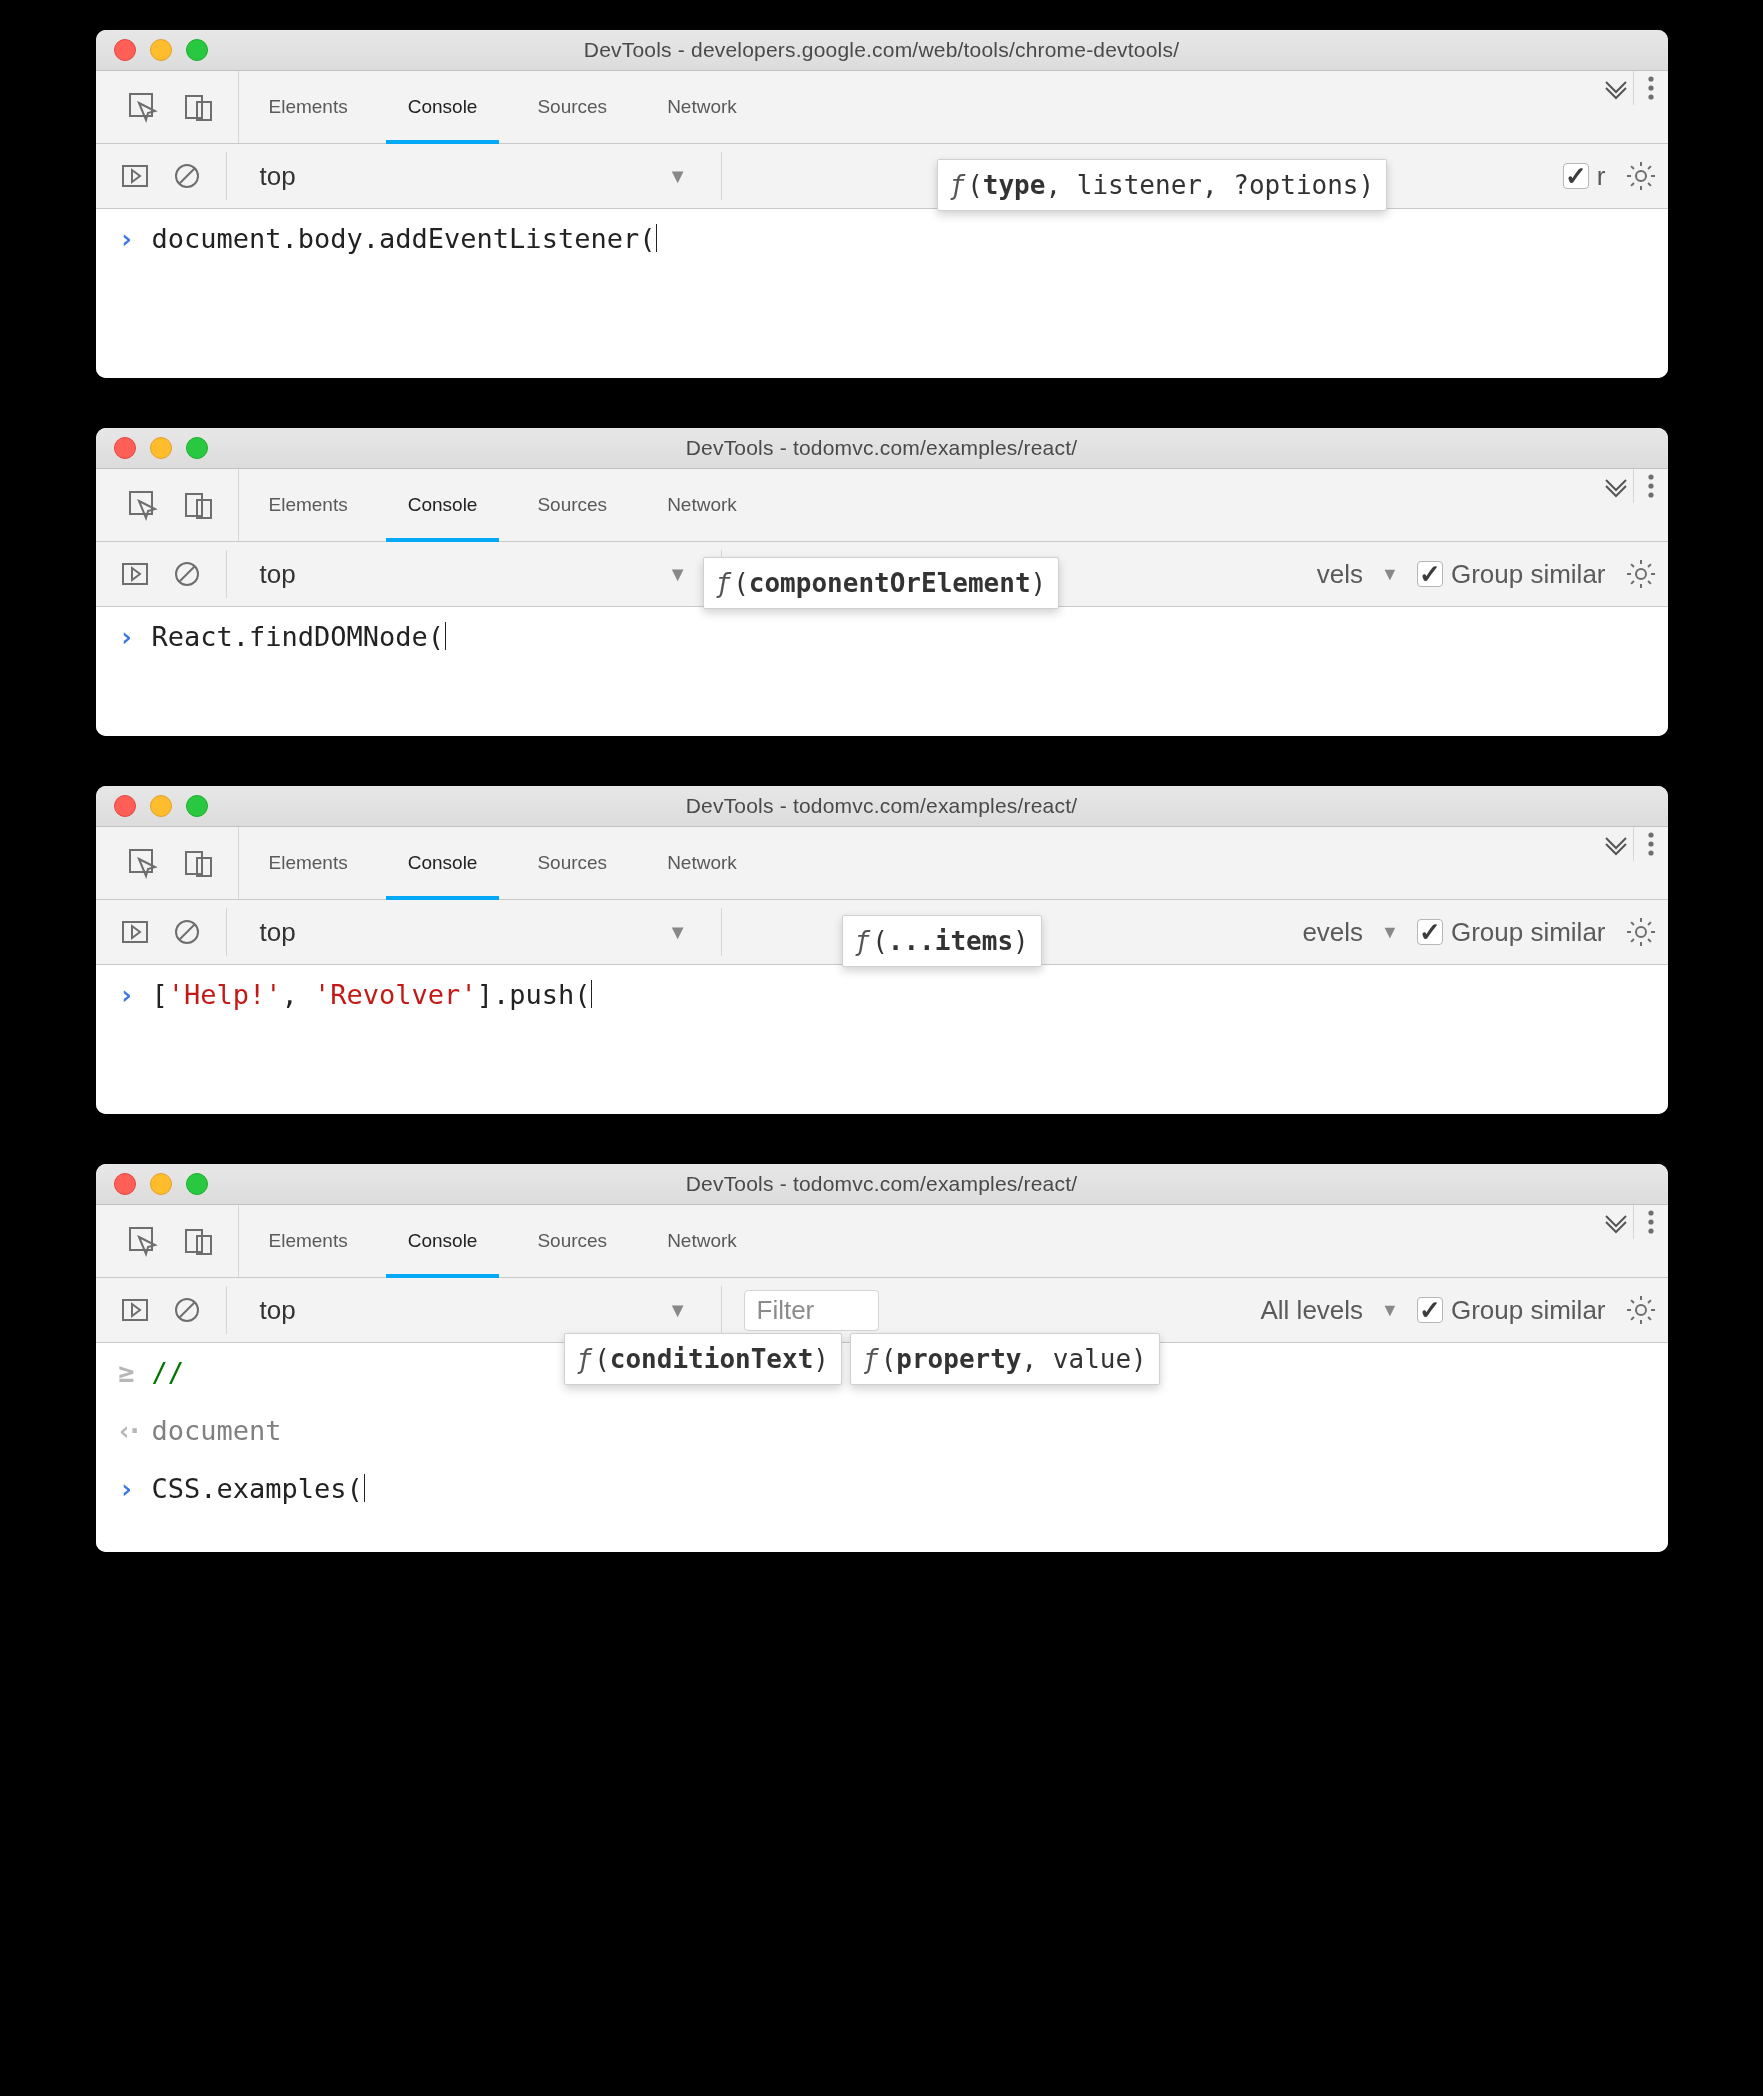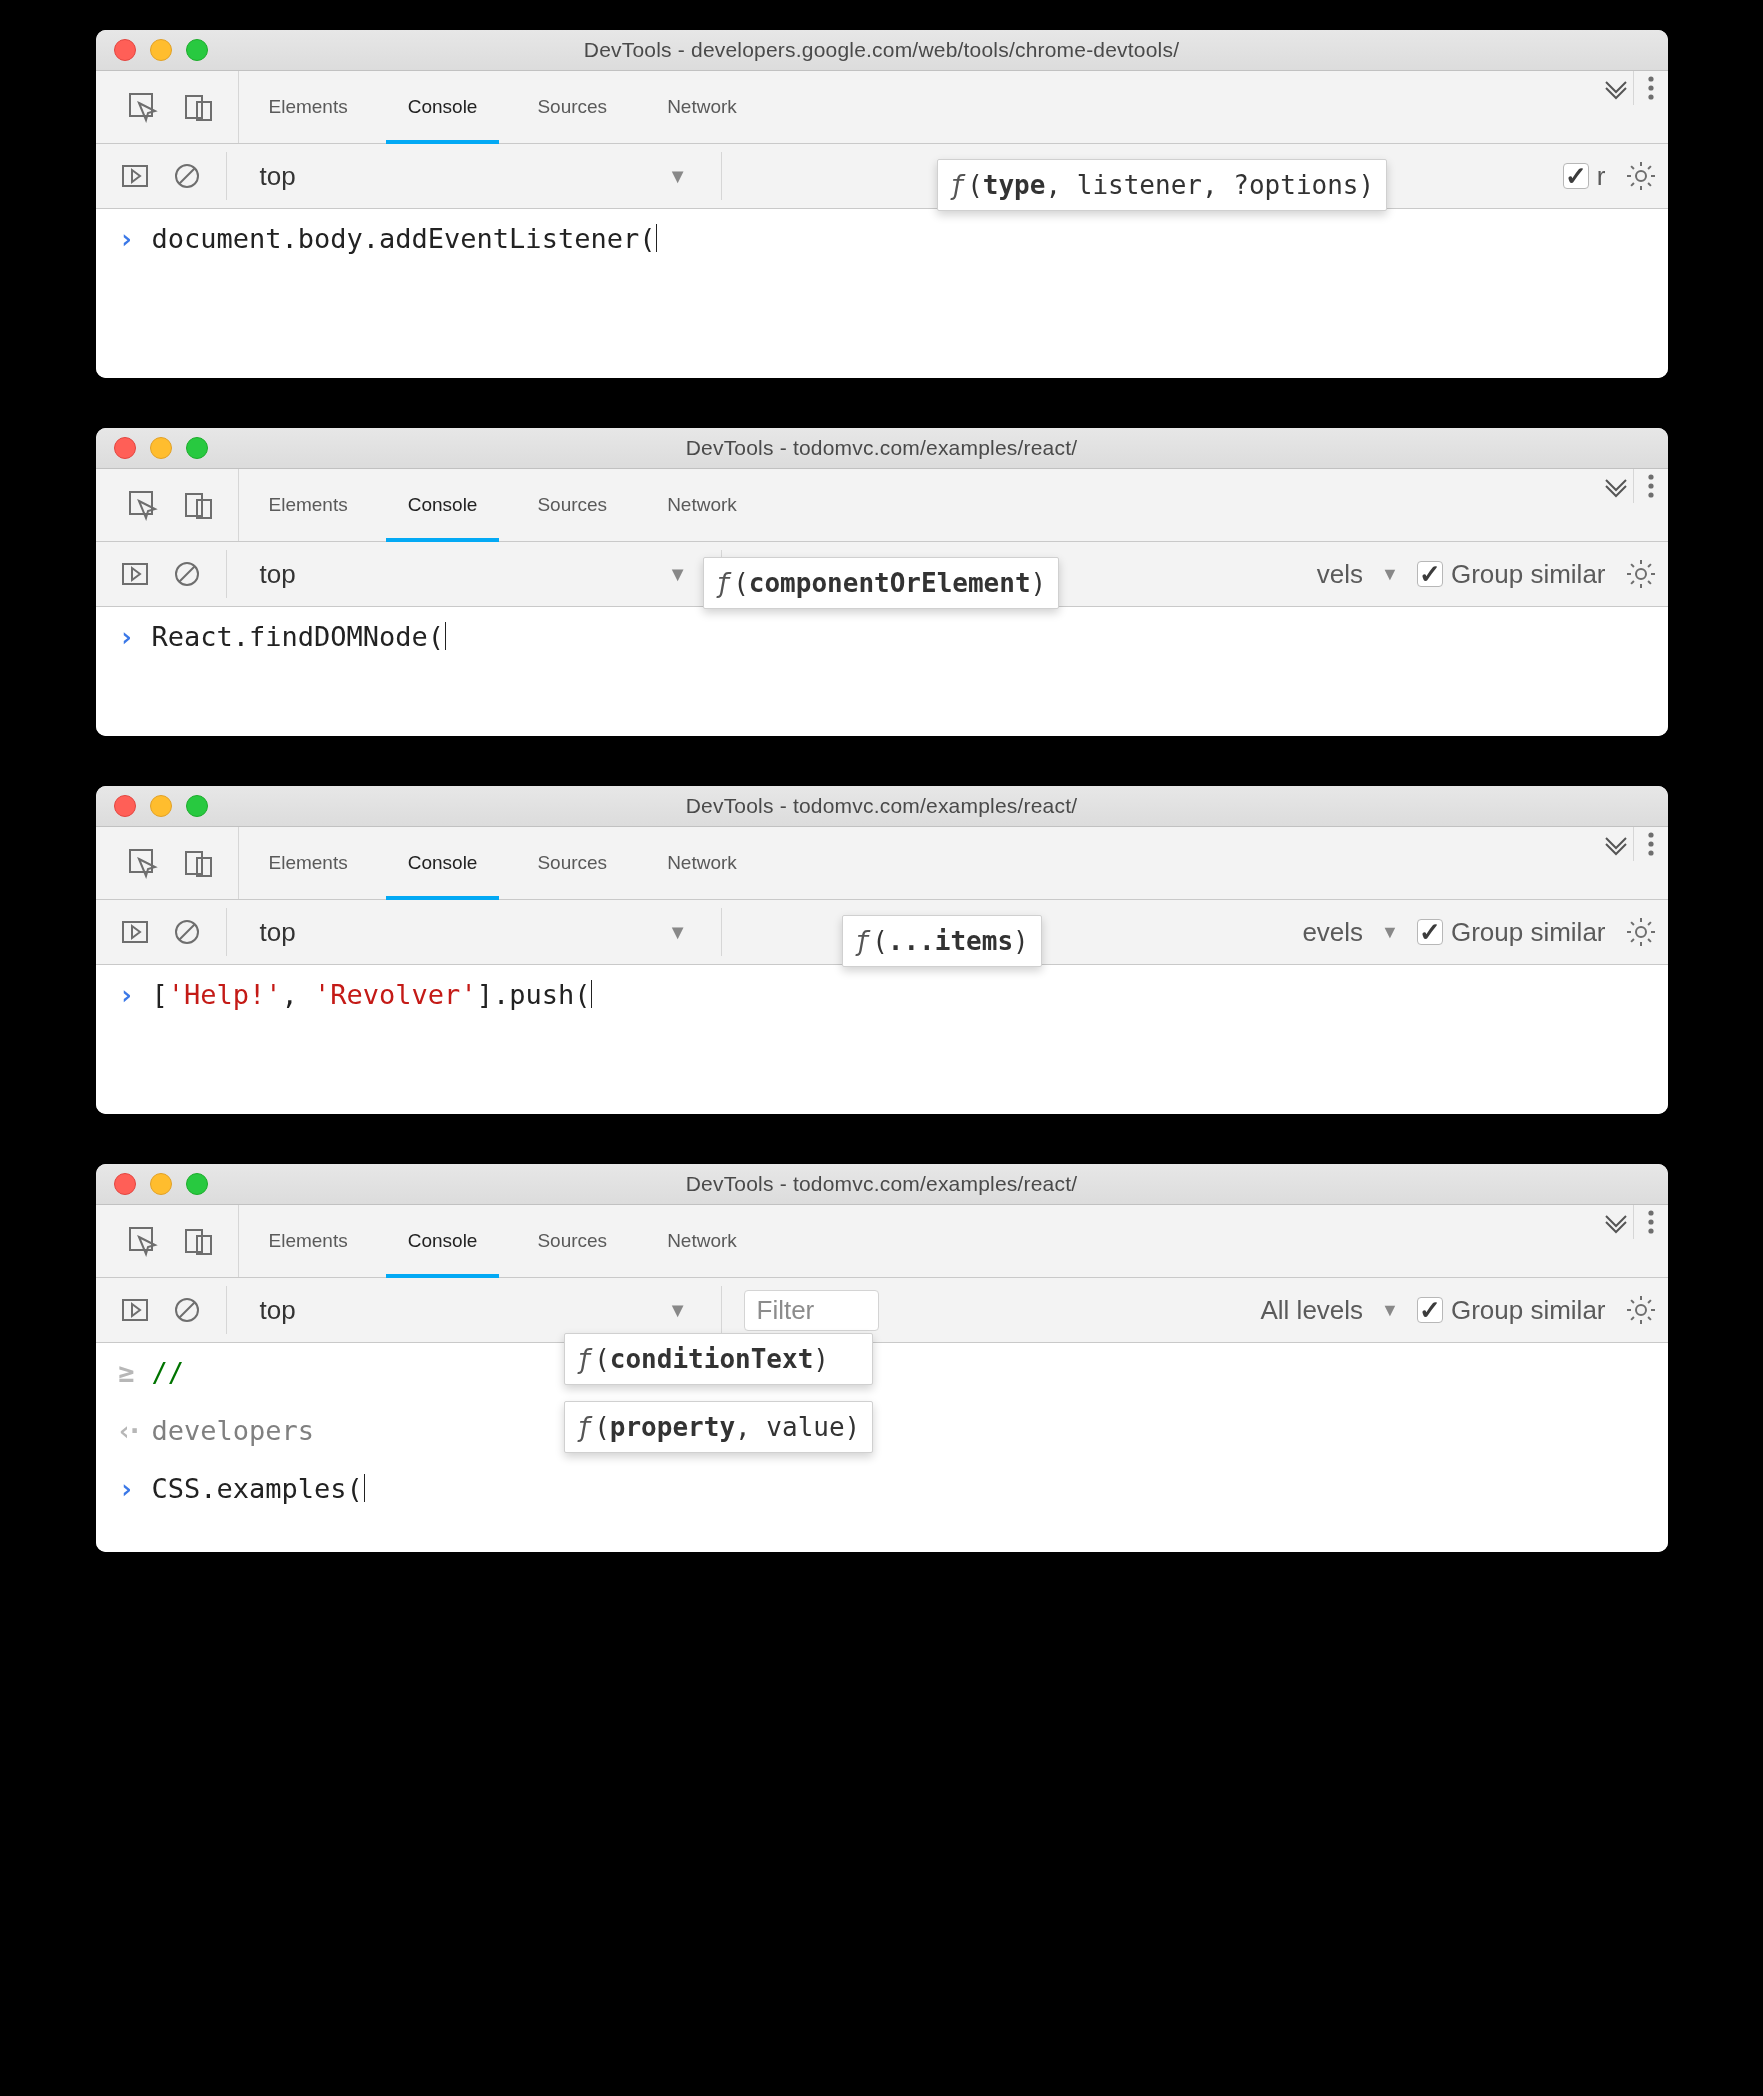--- a/index.html
+++ b/index.html
@@ -157,21 +157,21 @@
     border:1px solid #d0d0d0;
     box-shadow:0 4px 10px rgba(0,0,0,0.18);
     font-family:var(--mono);
     font-size:26px;
     padding:5px 12px;
     color:#333;border-radius:2px;white-space:pre;
   }
   .sig .fn{font-style:italic;color:#555;margin-right:2px;}
   .sig .b{font-weight:bold;}
   .sigstack{
-    position:absolute;display:flex;flex-direction:column;gap:16px;
+    position:absolute;display:flex;flex-direction:row;gap:8px;
   }
 
   
   .ic{width:34px;height:34px;display:inline-flex;align-items:center;justify-content:center;}
   svg{display:block;}
 </style>
 </head>
 <body>
 
 <div class="stage" id="stage">
@@ -536,21 +536,21 @@
           </svg>
         </div>
       </div>
       <div class="console" style="min-height: 209px;">
         <div class="row">
           <div class="prompt dim">≥</div>
           <div class="code"><span class="comment">//</span></div>
         </div>
         <div class="row">
           <div class="prompt dim"><span style="letter-spacing:-6px;">‹·</span></div>
-          <div class="code"><span class="undef">developers</span></div>
+          <div class="code"><span class="undef">document</span></div>
         </div>
         <div class="row">
           <div class="prompt">›</div>
           <div class="code"><span>CSS.examples(</span><span class="cursor"></span></div>
         </div>
         <div class="sigstack" style="left: 468px; top: -10px;">
           <div class="sig" style="position: static;"><span class="fn">ƒ</span><span>(</span><span class="b">conditionText</span><span>)</span></div>
           <div class="sig" style="position: static;"><span class="fn">ƒ</span><span>(</span><span class="b">property</span><span>, value)</span></div>
         </div>
       </div>

